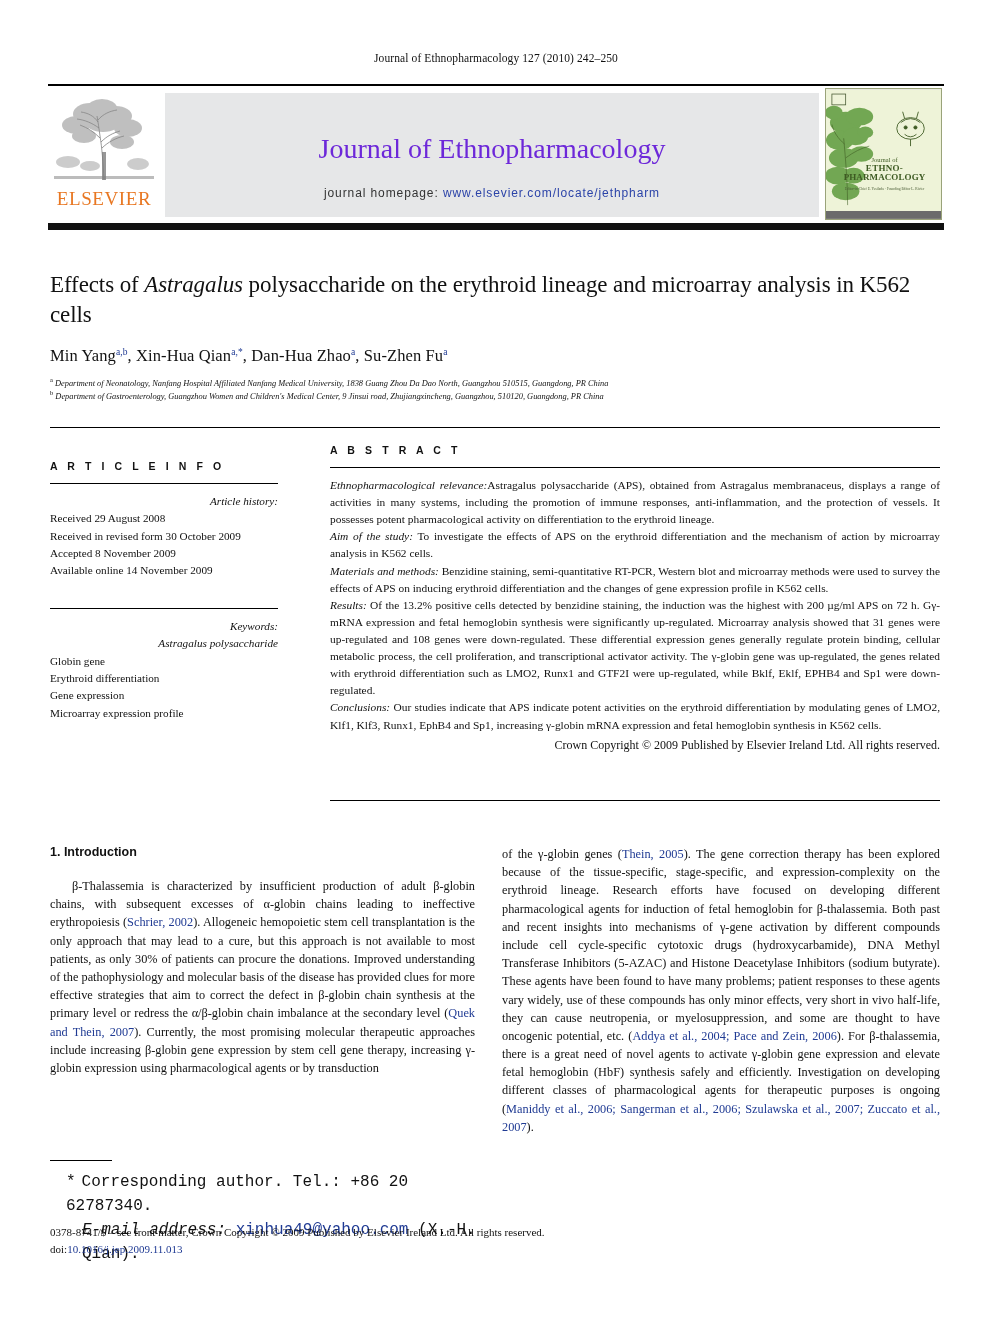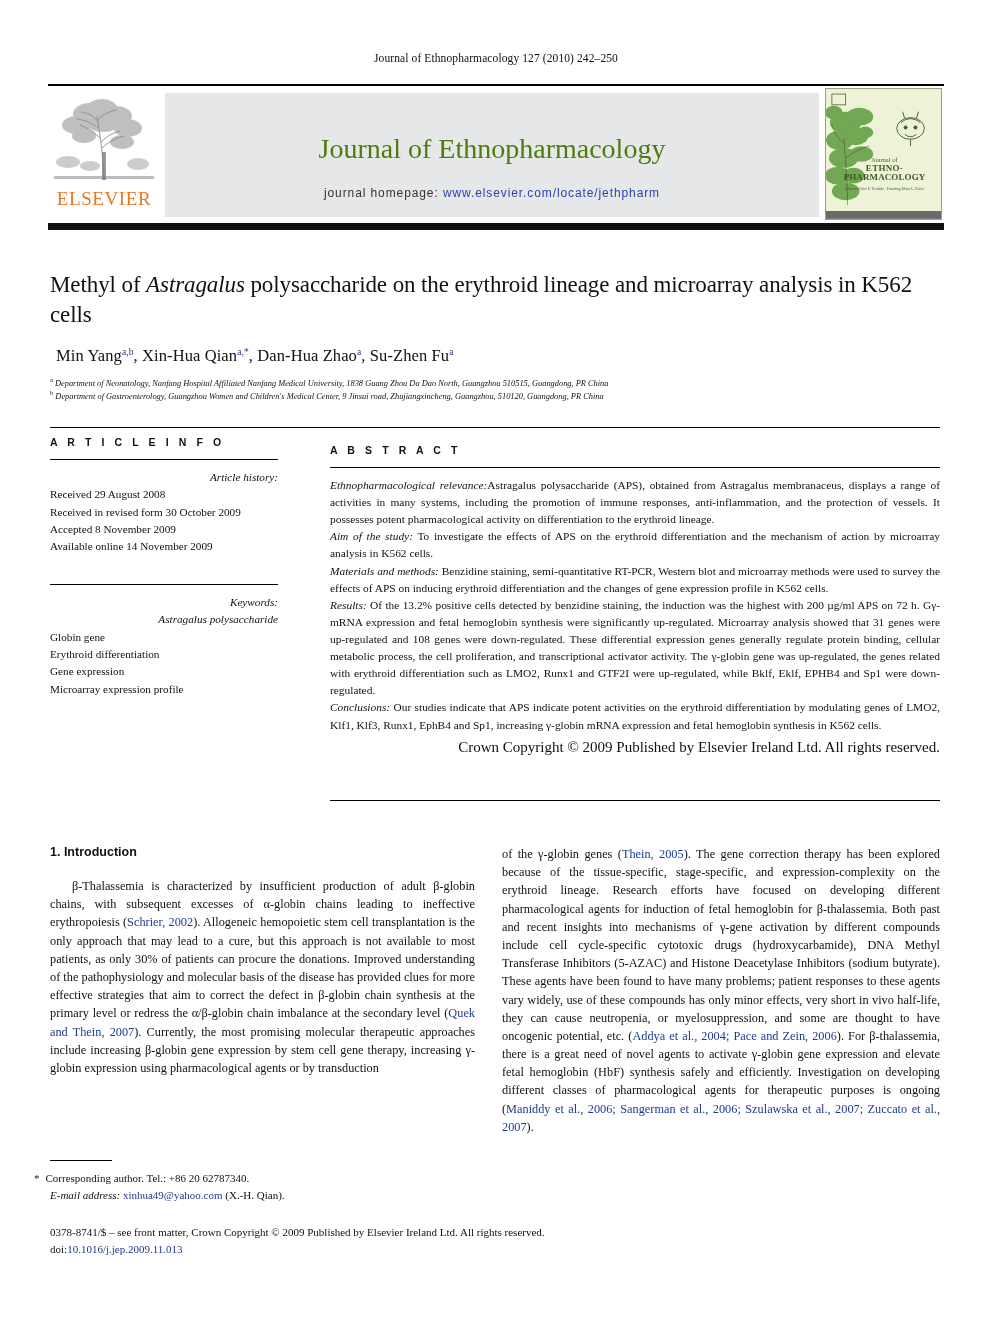--- a/index.html
+++ b/index.html
@@ -96,21 +96,21 @@
   .contents-line .sd {
     color: #2b43a8;
   }
   .journal-name {
     position: absolute;
     left: 0; top: 40px;
     width: 654px;
     text-align: center;
     font-family: "Liberation Serif", serif;
     font-size: 28px;
-    color: #4d7c0f;
+    color: #6d28d9;
   }
   .journal-homepage {
     position: absolute;
     left: 0; top: 93px;
     width: 654px;
     text-align: center;
     font-family: "Liberation Sans", sans-serif;
     font-size: 12px;
     letter-spacing: 0.9px;
     color: #333;
@@ -166,21 +166,20 @@
     font-weight: normal;
     letter-spacing: -0.1px;
   }
   .article-title i { font-style: italic; }
   .authors {
     margin-top: 16px;
     font-family: "Liberation Serif", serif;
     font-size: 16.5px;
     color: #111;
     letter-spacing: 0.1px;
-    margin-left: 6px;
   }
   .authors sup {
     font-size: 9.5px;
     color: #1f3a93;
     vertical-align: super;
     line-height: 0;
   }
   .affils {
     margin-top: 11px;
     font-size: 8.4px;
@@ -205,21 +204,21 @@
   }
   .heading-label {
     font-family: "Liberation Sans", sans-serif;
     font-weight: bold;
     font-size: 10.5px;
     letter-spacing: 3.6px;
     color: #111;
   }
   .col-info {
     position: absolute;
-    left: 50px; top: 436px;
+    left: 50px; top: 460px;
     width: 228px;
   }
   .col-abstract {
     position: absolute;
     left: 330px; top: 444px;
     width: 610px;
   }
   .hr-thin {
     width: 100%;
     height: 1px;
@@ -240,21 +239,21 @@
     color: #111;
     text-align: justify;
   }
   .abstract-body p {
     margin: 0;
   }
   .abstract-body i { font-style: italic; }
   .copyright-line {
     margin-top: 2px;
     text-align: right;
-    font-size: 15px;
+    font-size: 12px;
     color: #111;
   }
   .abs-rule-bottom {
     position: absolute;
     left: 330px; top: 800px;
     width: 610px;
     height: 1px;
     background: #000;
   }
 
@@ -292,25 +291,26 @@
   
   .foot-rule {
     position: absolute;
     left: 50px; top: 1160px;
     width: 62px;
     height: 1px;
     background: #000;
   }
   .footnote {
     position: absolute;
-    left: 34px; top: 1170px;
+    left: 66px; top: 1170px;
     width: 430px;
-    font-size: 11px;
+    font-size: 16px;
     line-height: 1.5;
     color: #111;
+    font-family: Liberation Mono, monospace;
   }
   .footnote .star { margin-right: 6px; }
   .footnote .ital { font-style: italic; }
   .footnote .mail { color: #1f3a93; }
   .footnote-ind { padding-left: 16px; }
 
   
   .bottom-matter {
     position: absolute;
     left: 50px; top: 1224px;
@@ -409,21 +409,21 @@
         <span class="c2">ETHNO-</span>
         <span class="c3">PHARMACOLOGY</span>
       </div>
       <div class="cover-sub">Editor-in-Chief  E. Yesilada   ·   Founding Editor  L. Rivier</div>
     </div>
 
     <div class="rule-bottom"></div>
   </div>
 
   <div class="title-block">
-    <h1 class="article-title"><span>Methyl of </span><i>Astragalus</i><span> polysaccharide on the erythroid lineage and microarray analysis in K562 cells</span></h1>
+    <h1 class="article-title"><span>Effects of </span><i>Astragalus</i><span> polysaccharide on the erythroid lineage and microarray analysis in K562 cells</span></h1>
 
     <div class="authors">
       <span><span>Min Yang</span><sup>a,b</sup><span>, </span></span><span><span>Xin-Hua Qian</span><sup>a,*</sup><span>, </span></span><span><span>Dan-Hua Zhao</span><sup>a</sup><span>, </span></span><span><span>Su-Zhen Fu</span><sup>a</sup></span>
     </div>
 
     <div class="affils">
       <div><sup>a</sup> <span>Department of Neonatology, Nanfang Hospital Affiliated Nanfang Medical University, 1838 Guang Zhou Da Dao North, Guangzhou 510515, Guangdong, PR China</span></div>
       <div><sup>b</sup> <span>Department of Gastroenterology, Guangzhou Women and Children's Medical Center, 9 Jinsui road, Zhujiangxincheng, Guangzhou, 510120, Guangdong, PR China</span></div>
     </div>
   </div>

